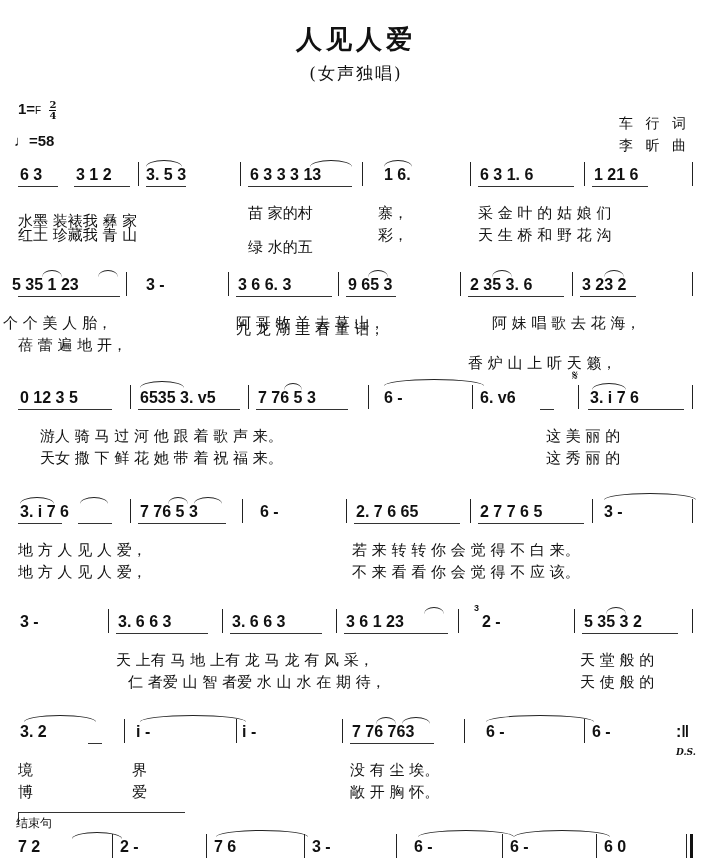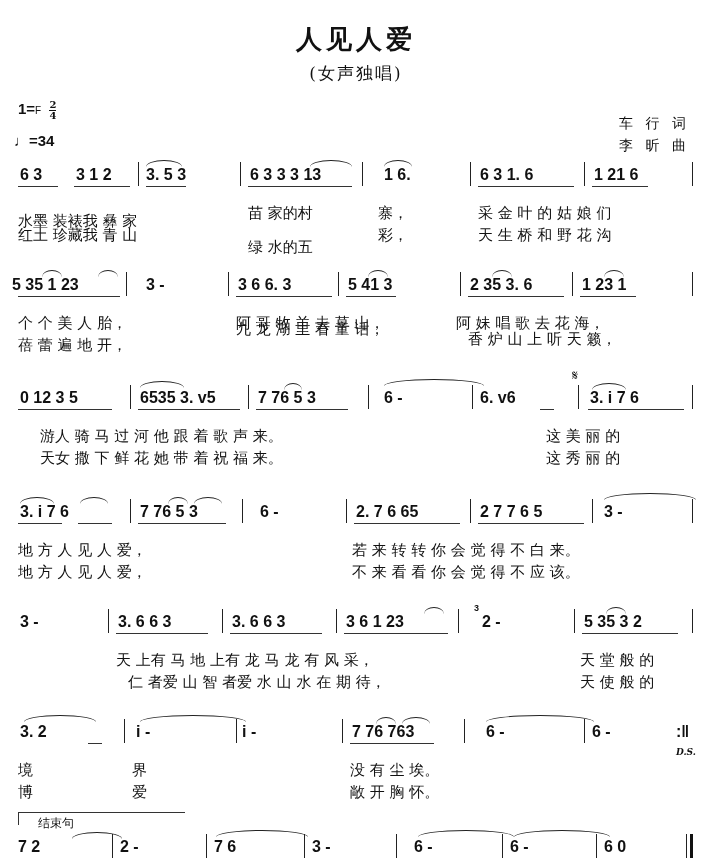--- a/index.html
+++ b/index.html
@@ -27,21 +27,21 @@
 </style>
 </head>
 <body>
 
 <div class="abs title">人见人爱</div>
 <div class="abs subtitle">(女声独唱)</div>
 <div class="abs key">
   <span>1=</span><small>F</small>
   <span class="ts"><span class="num">2</span><span>4</span></span>
 </div>
-<div class="abs tempo">♩=34</div>
+<div class="abs tempo">♩=58</div>
 <div class="abs credits">
   <div>车 行 词</div>
   <div>李 昕 曲</div>
 </div>
 
 <div class="abs row" style="top:160px;">
   <div class="notes">
     <span class="note" style="left:20px">6 3</span>
     <span class="note" style="left:76px">3 1 2</span>
     <div class="bar" style="left:138px"></div>
@@ -76,43 +76,43 @@
 </div>
 
 <div class="abs row" style="top:270px;">
   <div class="notes">
     <span class="note" style="left:12px">5 35 1 23</span>
     <div class="bar" style="left:126px"></div>
     <span class="note" style="left:146px">3 -</span>
     <div class="bar" style="left:228px"></div>
     <span class="note" style="left:238px">3 6 6. 3</span>
     <div class="bar" style="left:338px"></div>
-    <span class="note" style="left:348px">5 41 3</span>
+    <span class="note" style="left:348px">9 65 3</span>
     <div class="bar" style="left:460px"></div>
     <span class="note" style="left:470px">2 35 3. 6</span>
     <div class="bar" style="left:572px"></div>
-    <span class="note" style="left:582px">1 23 1</span>
+    <span class="note" style="left:582px">3 23 2</span>
     <div class="bar" style="left:692px"></div>
     <div class="slur" style="left:42px;top:0;width:20px"></div>
     <div class="slur" style="left:98px;top:0;width:20px"></div>
     <div class="slur" style="left:368px;top:0;width:20px"></div>
     <div class="slur" style="left:492px;top:0;width:20px"></div>
     <div class="slur" style="left:604px;top:0;width:20px"></div>
     <div class="ul1" style="left:18px;top:26px;width:102px"></div>
     <div class="ul1" style="left:236px;top:26px;width:96px"></div>
     <div class="ul1" style="left:346px;top:26px;width:50px"></div>
     <div class="ul1" style="left:468px;top:26px;width:96px"></div>
     <div class="ul1" style="left:580px;top:26px;width:56px"></div>
   </div>
-  <div class="lyric" style="left:18px;top:44px">个 个 美 人 胎，</div>
+  <div class="lyric" style="left:3px;top:44px">个 个 美 人 胎，</div>
   <div class="lyric" style="left:236px;top:44px">阿 哥 牧 羊 去 草 山，</div>
-  <div class="lyric" style="left:456px;top:44px">阿 妹 唱 歌 去 花 海，</div>
+  <div class="lyric" style="left:492px;top:44px">阿 妹 唱 歌 去 花 海，</div>
   <div class="lyric" style="left:18px;top:66px">蓓 蕾 遍 地 开，</div>
   <div class="lyric" style="left:236px;top:50px">九 龙 湖 里 看 童 话，</div>
-  <div class="lyric" style="left:468px;top:60px">香 炉 山 上 听 天 籁，</div>
+  <div class="lyric" style="left:468px;top:84px">香 炉 山 上 听 天 籁，</div>
 </div>
 
 <div class="abs row" style="top:383px;">
   <div class="notes">
     <span class="note" style="left:20px">0 12 3 5</span>
     <div class="bar" style="left:130px"></div>
     <span class="note" style="left:140px">6535 3. v5</span>
     <div class="bar" style="left:248px"></div>
     <span class="note" style="left:258px">7 76 5 3</span>
     <div class="bar" style="left:368px"></div>
@@ -224,21 +224,21 @@
   <div class="lyric" style="left:18px;top:44px">境</div>
   <div class="lyric" style="left:132px;top:44px">界</div>
   <div class="lyric" style="left:350px;top:44px">没 有 尘 埃。</div>
   <div class="lyric" style="left:18px;top:66px">博</div>
   <div class="lyric" style="left:132px;top:66px">爱</div>
   <div class="lyric" style="left:350px;top:66px">敞 开 胸 怀。</div>
 </div>
 
 <div class="abs row" style="top:812px;">
   <div class="coda-bracket" style="left:18px;top:0;width:166px"></div>
-  <div class="coda-label" style="left:38px;top:3px">结束句</div>
+  <div class="coda-label" style="left:16px;top:3px">结束句</div>
   <div class="notes" style="top:20px">
     <span class="note" style="left:18px">7 2</span>
     <div class="bar" style="left:112px"></div>
     <span class="note" style="left:120px">2 -</span>
     <div class="bar" style="left:206px"></div>
     <span class="note" style="left:214px">7 6</span>
     <div class="bar" style="left:304px"></div>
     <span class="note" style="left:312px">3 -</span>
     <div class="bar" style="left:396px"></div>
     <span class="note" style="left:414px">6 -</span>

